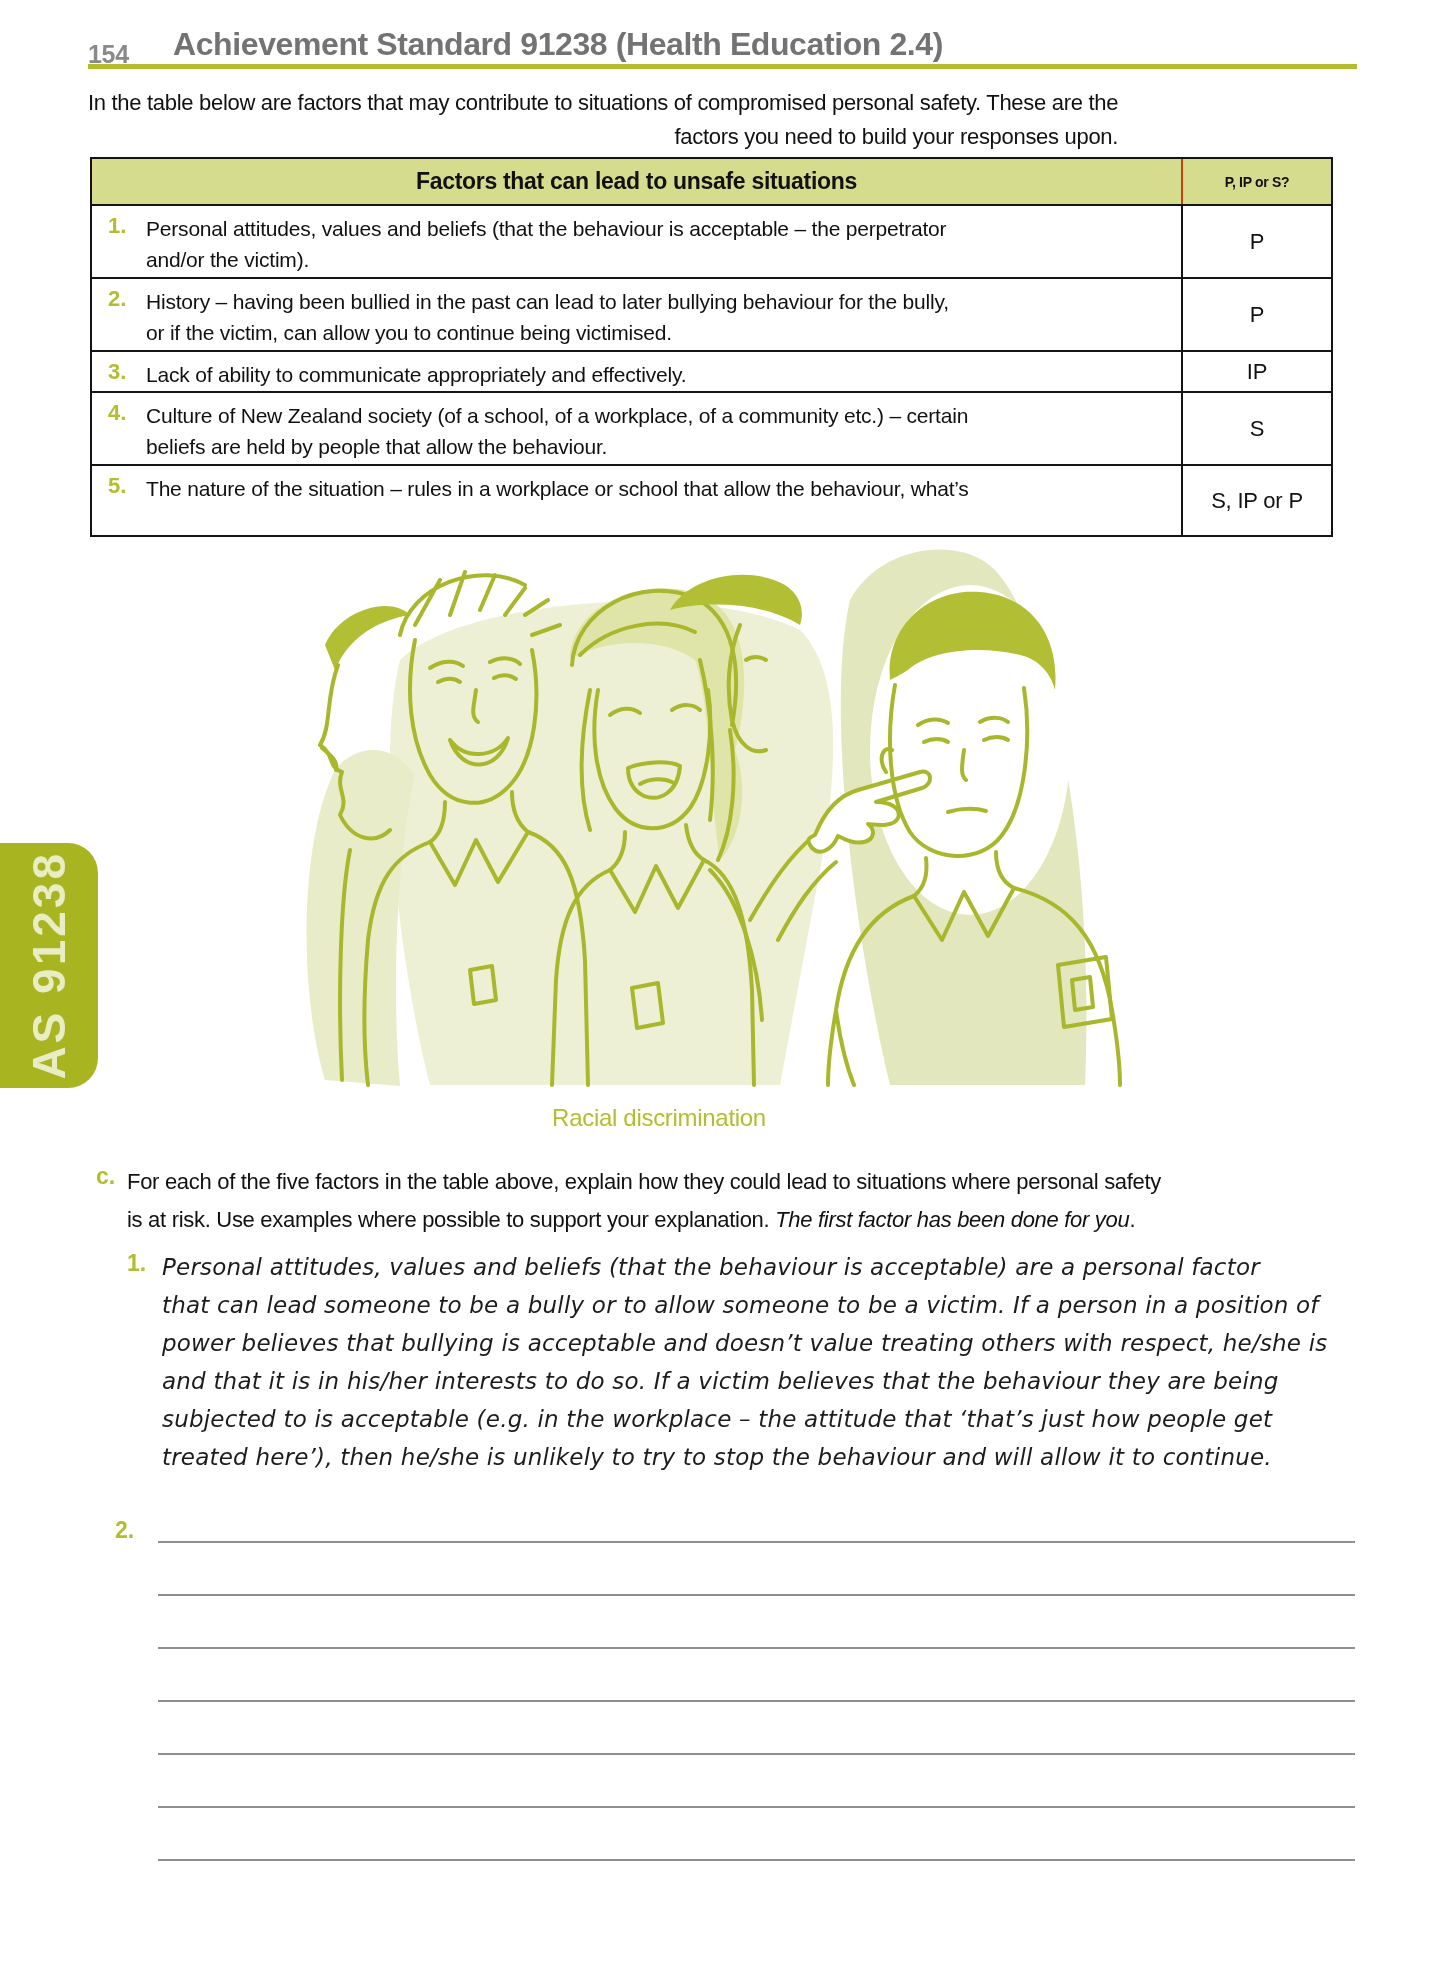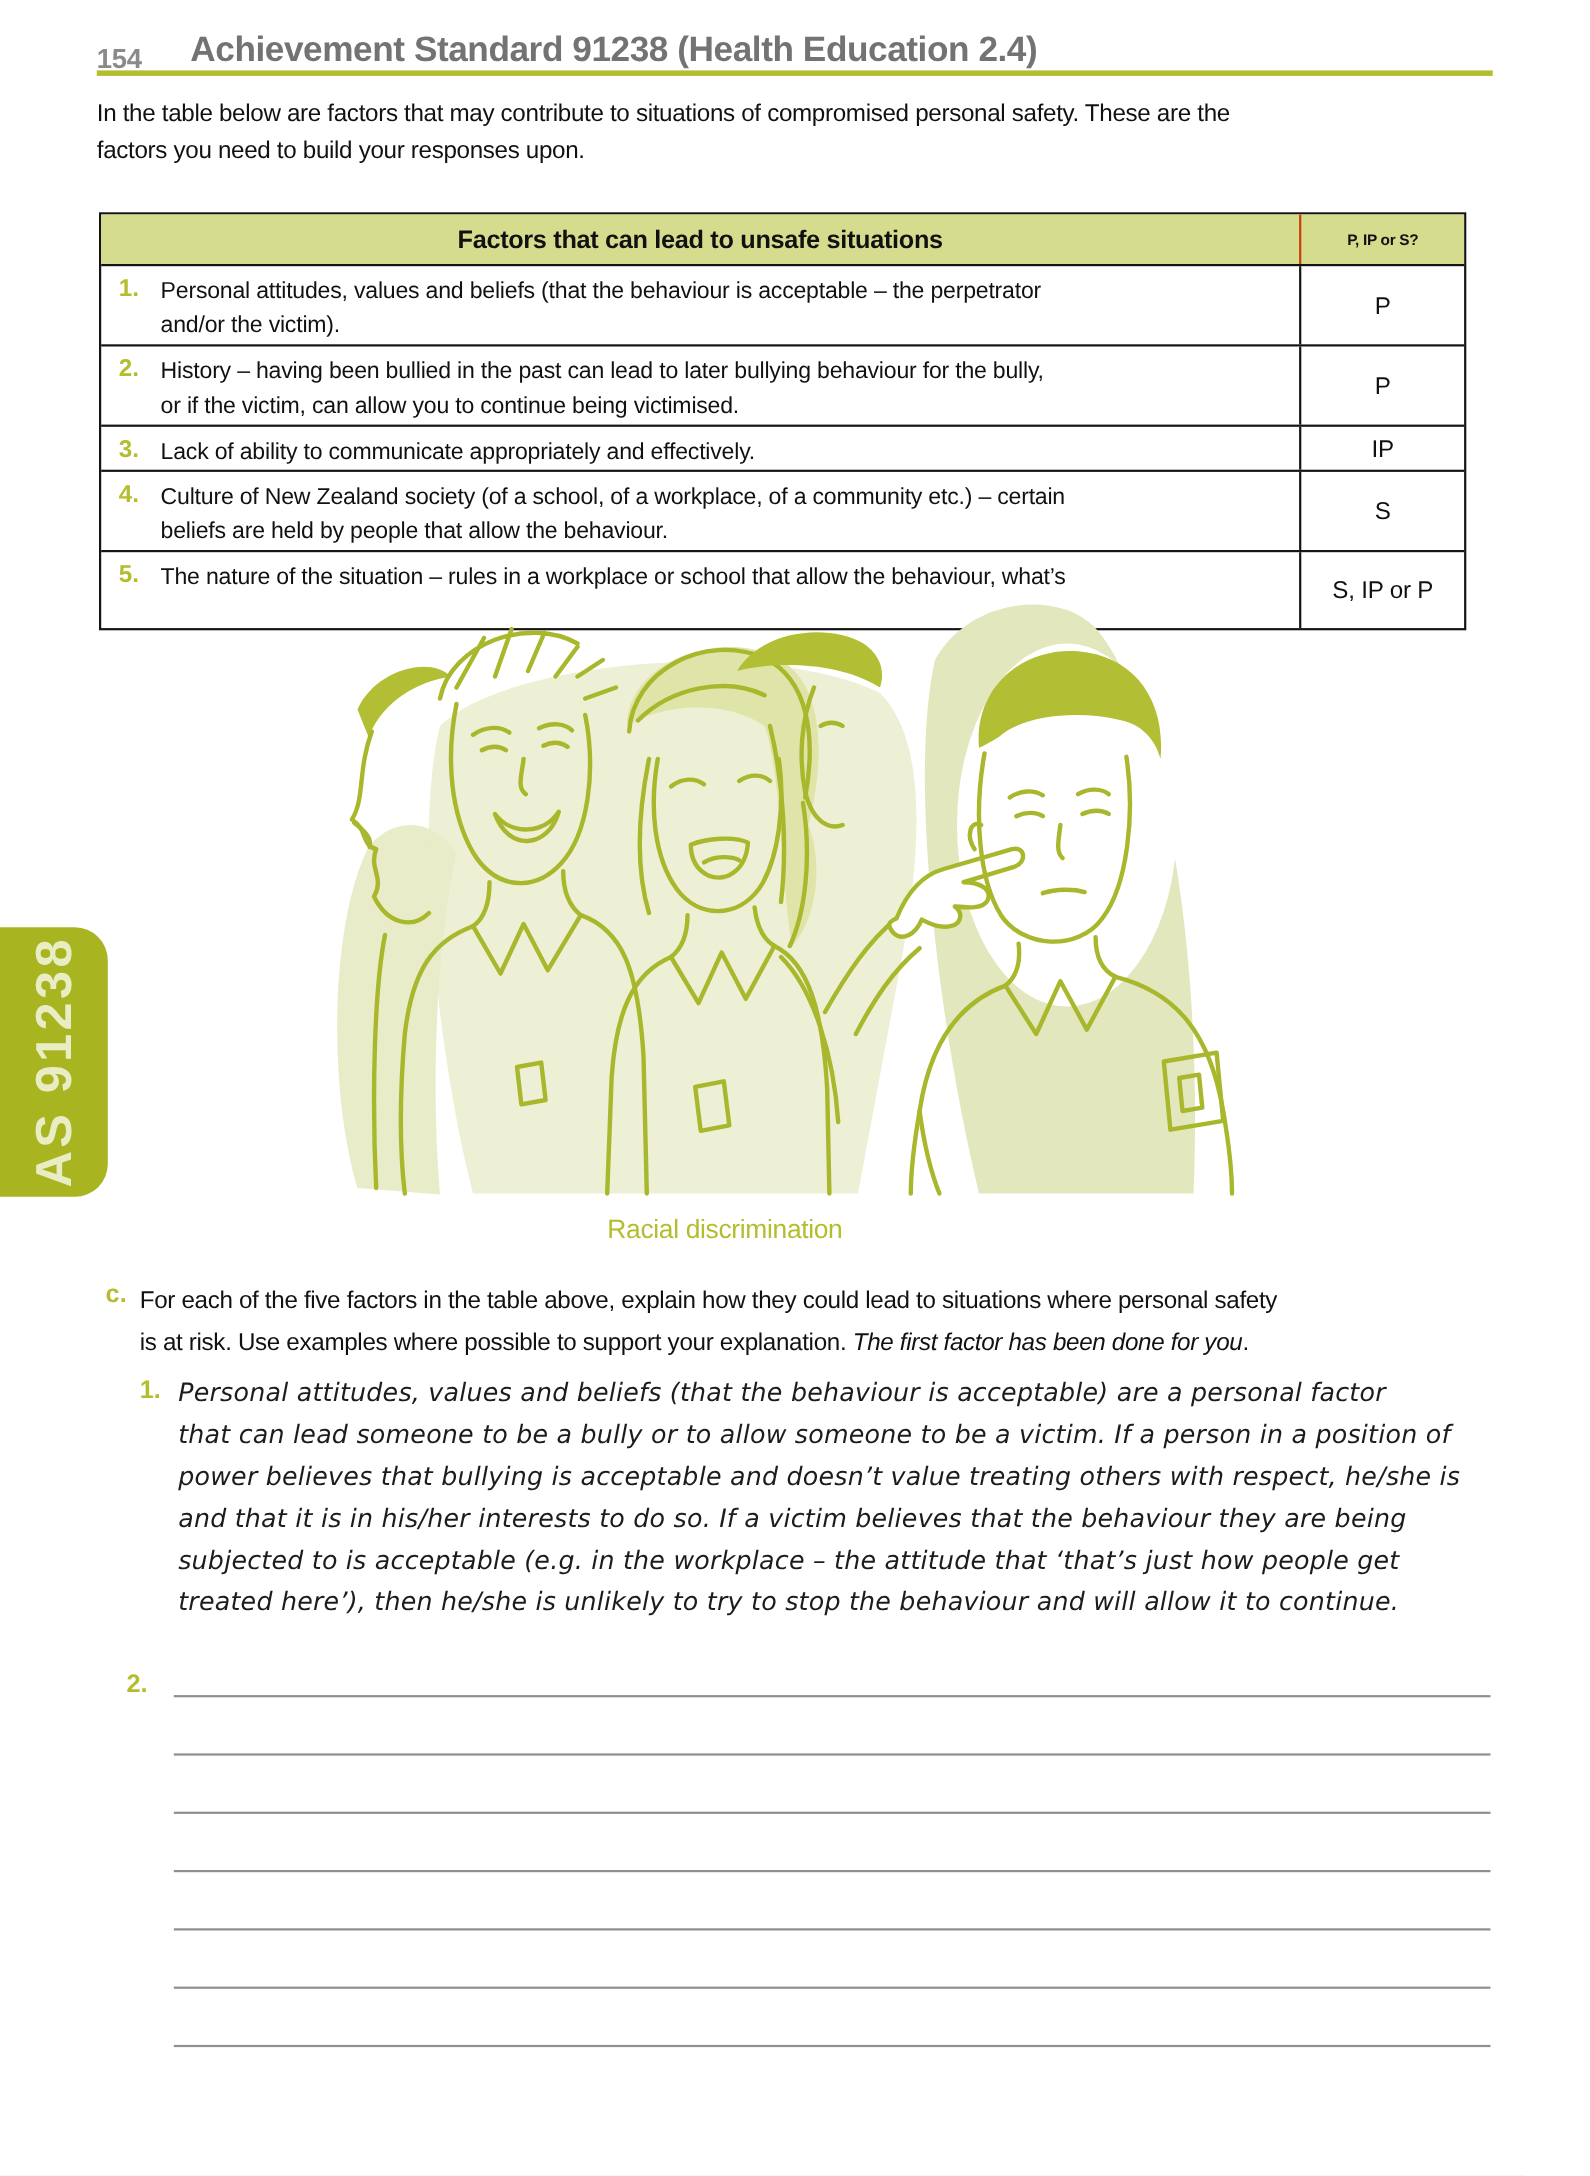--- a/index.html
+++ b/index.html
@@ -7,23 +7,23 @@
     position:relative;width:1445px;height:1978px;background:#ffffff;
     font-family:"Liberation Sans",sans-serif;color:#111;overflow:hidden;
     margin:0 auto;
   }
   .nowrap{white-space:nowrap;}
   
   .page-number{position:absolute;left:88px;top:40px;font-size:25px;font-weight:bold;color:#8a8a8a;letter-spacing:-0.3px;}
   .page-title{position:absolute;left:173px;top:26px;font-size:32px;font-weight:bold;color:#737373;letter-spacing:-0.4px;}
   .header-rule{position:absolute;left:88px;top:64px;width:1269px;height:5px;background:#b3bd2d;}
   
-  .intro{position:absolute;left:88px;top:86px;font-size:22px;line-height:34px;letter-spacing:-0.3px;}
-  
-  .factors-table{position:absolute;left:90px;top:157px;width:1243px;border:2px solid #141414;box-sizing:border-box;margin-top:36px;}
+  .intro{position:absolute;left:88px;top:86px;font-size:22px;line-height:34px;letter-spacing:-0.3px;text-align:right;}
+  
+  .factors-table{position:absolute;left:90px;top:157px;width:1243px;border:2px solid #141414;box-sizing:border-box;}
   .t-row{display:grid;grid-template-columns:52px 1fr 150px;border-top:2px solid #141414;box-sizing:border-box;}
   .t-row.first{border-top:none;}
   .t-head{background:#d6dc8e;height:45px;}
   .t-head .head-main{grid-column:1/3;display:flex;align-items:center;justify-content:center;
      font-size:23px;font-weight:bold;letter-spacing:-0.3px;}
   .t-head .head-key{display:flex;align-items:center;justify-content:center;border-left:2px solid #c2410c;
      font-size:14px;font-weight:bold;letter-spacing:-0.3px;}
   .t-num{padding:7px 0 0 16px;font-size:22px;font-weight:bold;color:#b3bd2d;}
   .t-text{padding:7px 6px 0 2px;font-size:21px;line-height:31px;letter-spacing:-0.2px;}
   .t-value{border-left:2px solid #141414;display:flex;align-items:center;justify-content:center;font-size:22px;letter-spacing:-0.2px;}

